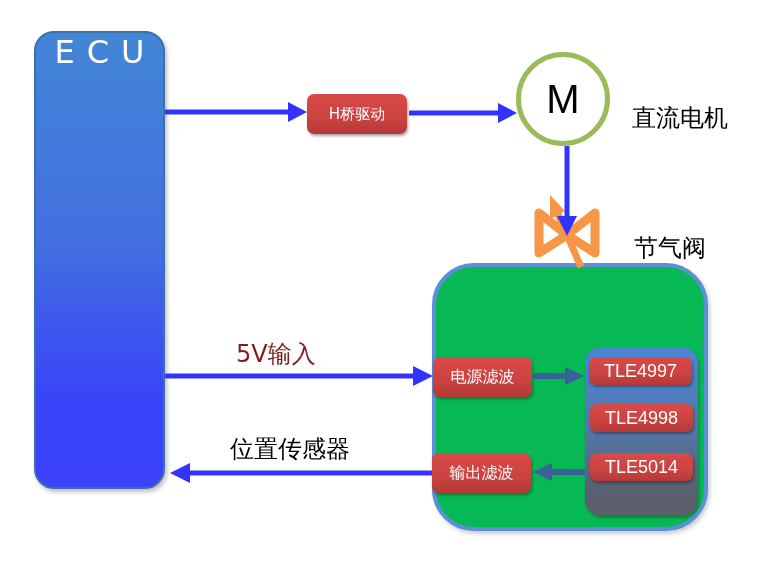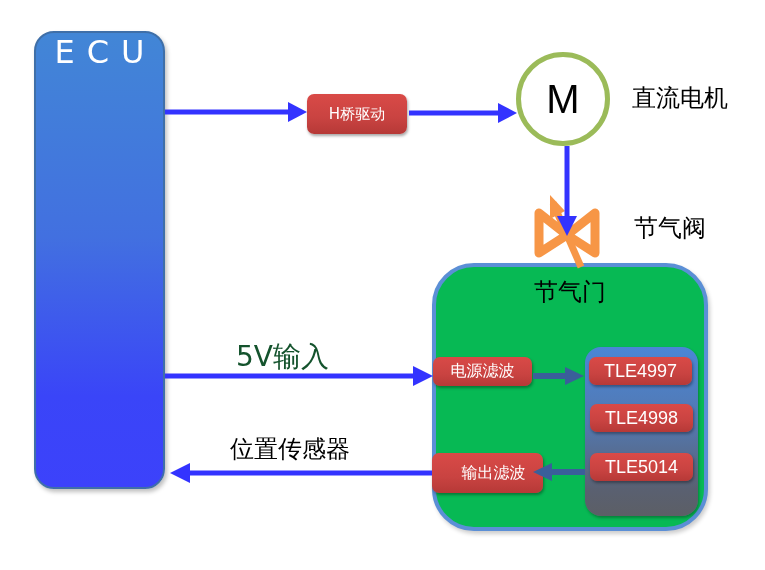--- a/index.html
+++ b/index.html
@@ -18,42 +18,42 @@
             border-radius:7px; color:#ffffff; display:flex; align-items:center;
             justify-content:center; box-shadow:1px 2px 3px rgba(0,0,0,0.35); }
 
   #hbridge { left:307px; top:94px; width:100px; height:40px; font-size:15px; }
 
   #motor { left:516px; top:52px; width:94px; height:94px; border-radius:50%;
            border:5px solid #9bbb59; box-sizing:border-box; background:#ffffff;
            display:flex; align-items:center; justify-content:center; }
   #motor span { font-size:40px; color:#000; font-family:"Liberation Sans", sans-serif; }
 
-  .label-cn { color:#000; font-size:24px; }
+  .label-cn { color:#000; font-size:24px;margin-top:20px; }
   #motor-label { left:632px; top:82px; }
   #valve-label { left:634px; top:212px; }
 
   #sensor { left:432px; top:263px; width:276px; height:268px; border-radius:42px;
             background:#07b954; border:4px solid #5b8fd6; box-sizing:border-box;
             box-shadow:2px 3px 4px rgba(0,0,0,0.2); }
   #sensor-title { left:432px; top:276px; width:276px; text-align:center;
                   font-size:24px; line-height:32px; color:#000; }
 
   #chip-group { left:585px; top:347px; width:113px; height:169px; border-radius:16px;
                 background:linear-gradient(to bottom, #4a86d6 0%, #5378b0 45%, #5a6070 85%, #5c5f66 100%);
                 box-shadow:1px 2px 3px rgba(0,0,0,0.3); }
   .chip { width:103px; height:28px; font-size:18px; font-family:"Liberation Sans", sans-serif; }
   #chip-0 { left:589px; top:357px; }
   #chip-1 { left:590px; top:404px; }
   #chip-2 { left:590px; top:453px; }
 
-  #filter-power { left:433px; top:357px; width:99px; height:29px; font-size:16px; }
-  #filter-output { left:432px; top:453px; width:99px; height:40px; font-size:16px;padding-left:12px; }
+  #filter-power { left:433px; top:357px; width:99px; height:40px; font-size:16px; }
+  #filter-output { left:432px; top:453px; width:99px; height:40px; font-size:16px; }
 
-  #lbl-5v { left:236px; top:338px; font-size:28px; color:#14532d; }
+  #lbl-5v { left:236px; top:338px; font-size:24px; color:#7f1d1d; }
   #lbl-angle { left:230px; top:433px; font-size:24px; color:#000; }
 
   svg#arrows { position:absolute; left:0; top:0; }
 </style>
 </head>
 <body>
 
 <div id="ecu" class="abs">
   <span>ECU</span>
 </div>
@@ -62,21 +62,20 @@
 
 <div id="motor" class="abs">
   <span>M</span>
 </div>
 <div id="motor-label" class="abs label-cn">直流电机</div>
 
 <div id="valve-label" class="abs label-cn">节气阀</div>
 
 <div id="sensor" class="abs"></div>
 <div id="sensor-title" class="abs">
-  <div>节气门</div>
 </div>
 
 <div id="chip-group" class="abs"></div>
 <div id="chip-0" class="abs redbox chip">TLE4997</div>
 <div id="chip-1" class="abs redbox chip">TLE4998</div>
 <div id="chip-2" class="abs redbox chip">TLE5014</div>
 
 <div id="filter-power" class="abs redbox">电源滤波</div>
 <div id="filter-output" class="abs redbox">输出滤波</div>
 

